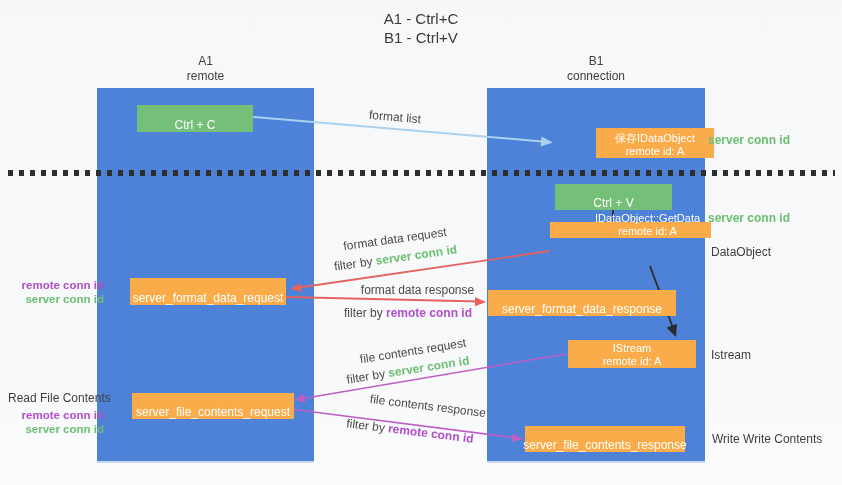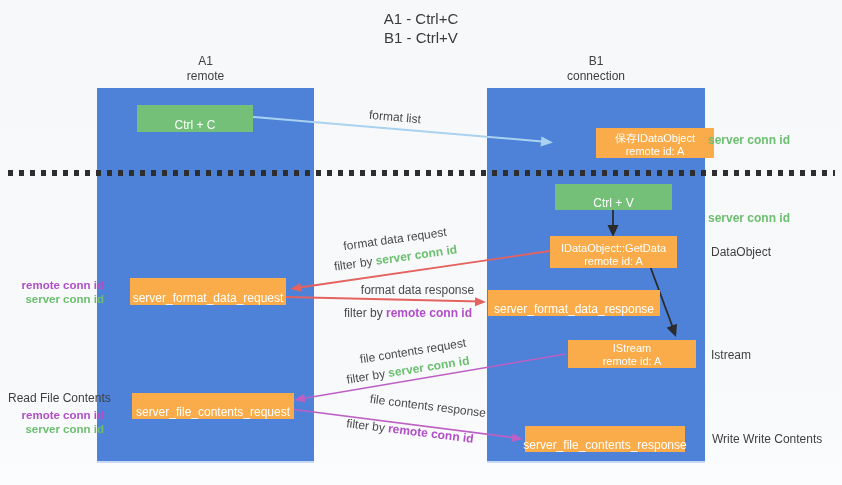--- a/index.html
+++ b/index.html
@@ -120,30 +120,30 @@
 
   <div class="abs node orange-node two" style="left:555px;top:128px;width:118px;height:30px;margin-left:41px;">
     <span>保存IDataObject</span>
     <span>remote id: A</span>
   </div>
 
   <div class="abs node green-node" style="left:555px;top:184px;width:117px;height:26px;">
     <span>Ctrl + V</span>
   </div>
 
-  <div class="abs node orange-node two" style="left:550px;top:236px;width:127px;height:32px;">
+  <div class="abs node orange-node two" style="left:550px;top:222px;width:127px;height:16px;padding-left:34px;">
     <span>IDataObject::GetData</span>
     <span>remote id: A</span>
   </div>
 
   <div class="abs node orange-node" style="left:130px;top:278px;width:156px;height:27px;">
     <span>server_format_data_request</span>
   </div>
 
-  <div class="abs node orange-node" style="left:488px;top:290px;width:172px;height:26px;">
+  <div class="abs node orange-node" style="left:488px;top:290px;width:188px;height:26px;">
     <span>server_format_data_response</span>
   </div>
 
   <div class="abs node orange-node two" style="left:568px;top:340px;width:128px;height:28px;">
     <span>IStream</span>
     <span>remote id: A</span>
   </div>
 
   <div class="abs node orange-node" style="left:132px;top:393px;width:162px;height:26px;">
     <span>server_file_contents_request</span>

